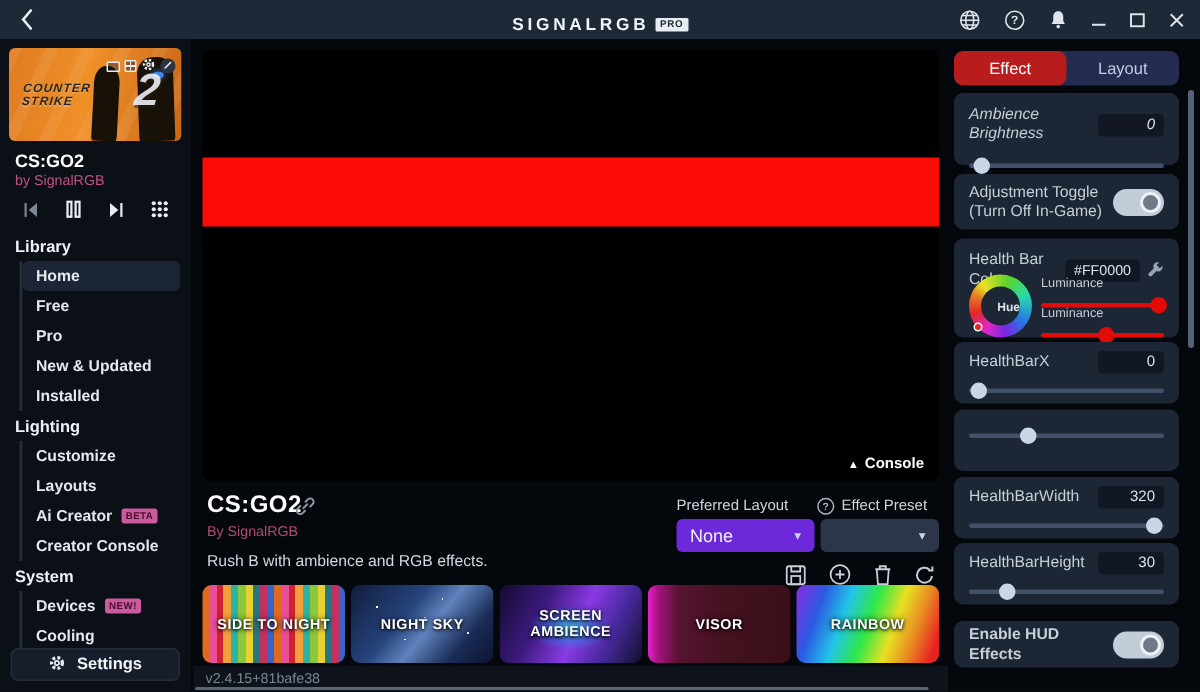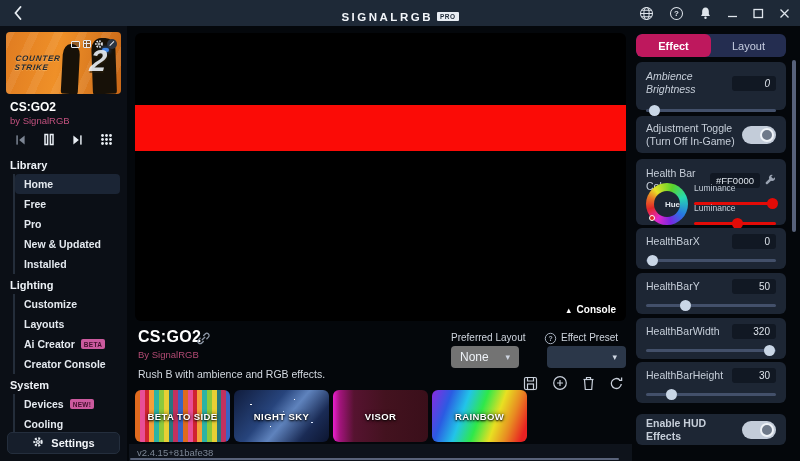--- a/index.html
+++ b/index.html
@@ -64,21 +64,21 @@
   .console b { font-size:7.5px; margin-right:4px; }
   .m-title { position:absolute; left:9px; top:302px; color:#fff; font-weight:bold; font-size:16px; letter-spacing:.3px; }
   .m-link { position:absolute; left:68px; top:305px; cursor:pointer; }
   .m-author { position:absolute; left:9px; top:323px; color:#b14a73; font-size:9.5px; }
   .m-desc { position:absolute; left:9px; top:342px; color:#d2d8e0; font-size:10.5px; }
   .dd-label { position:absolute; color:#cfd5de; font-size:10px; top:306px; }
   .pl-label { left:322px; } .ep-label { left:432px; }
   .help { position:absolute; left:415px; top:305px; cursor:pointer; }
   .dropdown { position:absolute; top:320px; height:22px; border-radius:4px; display:flex;
     align-items:center; padding:0 9px; cursor:pointer; font-size:12px; }
-  .dd-none { left:322px; width:68px; background:#737373; color:#eef2f7; }
+  .dd-none { left:322px; width:92px; background:#6d28d9; color:#eef2f7; }
   .dd-preset { left:418px; width:79px; background:#2b3749; color:#9aa4b2; }
   .dd-caret { margin-left:auto; font-size:9px; color:#cfd6e2; }
   .actions { position:absolute; right:8px; top:349px; display:flex; gap:14px; align-items:center; }
   .actions span { display:inline-flex; cursor:pointer; }
   .thumbs { position:absolute; left:6px; top:364px; display:flex; gap:4px; }
   .thumb { width:95px; height:52px; border-radius:6px; position:relative; overflow:hidden; cursor:pointer; }
   .thumb .tlabel { position:absolute; inset:0; display:flex; align-items:center; justify-content:center;
     color:#fff; font-weight:bold; font-size:9.5px; letter-spacing:.4px; text-shadow:0 1px 2px #000,0 0 4px rgba(0,0,0,.8); text-align:center;}
   .t0 { background:repeating-linear-gradient(90deg,#e06a1e 0 5px,#e84f97 5px 10px,#d02330 10px 14px,#f3a03a 14px 19px,#2cb3a4 19px 24px,#8cc83c 24px 29px,#e8cf34 29px 34px,#27777e 34px 38px,#c2315f 38px 43px,#3a63c4 43px 48px); }
   .t1 { background:
@@ -99,21 +99,21 @@
   .version { position:absolute; left:8px; top:3px; color:#7c8694; font-size:9.5px; }
   .hud-indicator { position:absolute; right:9px; top:2px; cursor:pointer; }
   .hscroll { position:absolute; left:1px; bottom:1px; width:489px; height:2.5px; background:#59637a; border-radius:2px; cursor:pointer; }
 
   
   .panel { position:absolute; right:0; top:26px; width:168px; bottom:0; background:#04070b; }
   .tabs { position:absolute; left:4px; top:8px; width:150px; height:23px; background:#242d50;
     border-radius:6px; display:flex; overflow:hidden; }
   .tab { flex:1; display:flex; align-items:center; justify-content:center; font-size:11px;
     color:#c6cde0; cursor:pointer; }
-  .tab.active { background:#be185d; color:#fff; font-weight:bold; border-radius:6px; }
+  .tab.active { background:#b91c1c; color:#fff; font-weight:normal; border-radius:6px; }
   .card { position:absolute; left:4px; width:150px; background:#1d2634; border-radius:6px; padding:8px 10px; }
   .card-row { display:flex; align-items:center; justify-content:space-between; }
   .clabel { color:#c6ced9; font-size:10.5px; line-height:13px; }
   .valbox { background:#111823; border-radius:3px; height:15px; min-width:44px; color:#dde3ea;
     font-size:10px; display:flex; align-items:center; justify-content:flex-end; padding:0 6px; cursor:text; }
   .slider { position:relative; height:11px; margin-top:9px; cursor:pointer; }
   .slider .track { position:absolute; left:0; right:0; top:4px; height:3px; background:#43506a; border-radius:2px; }
   .slider .thumb { position:absolute; top:0; width:11px; height:11px; border-radius:50%; background:#c9d6e6; }
   .slider.red .track { background:#e30b07; }
   .slider.red .thumb { background:#e30b07; width:11px; height:11px; }
@@ -357,24 +357,27 @@
       <span>
         <svg width="15" height="15" viewBox="0 0 15 15" fill="none" stroke="#c8cfda" stroke-width="1.3">
             <path d="M12.3 8 a5 5 0 1 1 -1.6 -4.2"></path>
             <path d="M12.6 1.6 l0 2.7 -2.7 0"></path>
           </svg>
       </span>
     </div>
 
     <div class="thumbs">
       <div class="thumb t0">
-          <div class="tlabel">BETA TO SIDE</div>
+          <div class="tlabel">SIDE TO NIGHT</div>
         </div>
       <div class="thumb t1">
           <div class="tlabel">NIGHT SKY</div>
+        </div>
+      <div class="thumb t2">
+          <div class="tlabel">SCREEN AMBIENCE</div>
         </div>
       <div class="thumb t3">
           <div class="tlabel">VISOR</div>
         </div>
       <div class="thumb t4">
           <div class="tlabel">RAINBOW</div>
         </div>
     </div>
   </main>
 
@@ -446,24 +449,20 @@
         <span class="clabel">HealthBarX</span>
         <span class="valbox">0</span>
       </div>
       <div class="slider" style="margin-top:6px;">
         <div class="track"></div>
           <div class="thumb" style="left:1%;"></div>
       </div>
     </div>
 
     <div class="card" style="top:247px; height:41px; padding-top:6px;">
-      <div class="card-row">
-        <span class="clabel">HealthBarY</span>
-        <span class="valbox">50</span>
-      </div>
       <div class="slider" style="margin-top:6px;">
         <div class="track"></div>
           <div class="thumb" style="left:26%;"></div>
       </div>
     </div>
 
     <div class="card" style="top:292px; height:41px; padding-top:6px;">
       <div class="card-row">
         <span class="clabel">HealthBarWidth</span>
         <span class="valbox">320</span>

